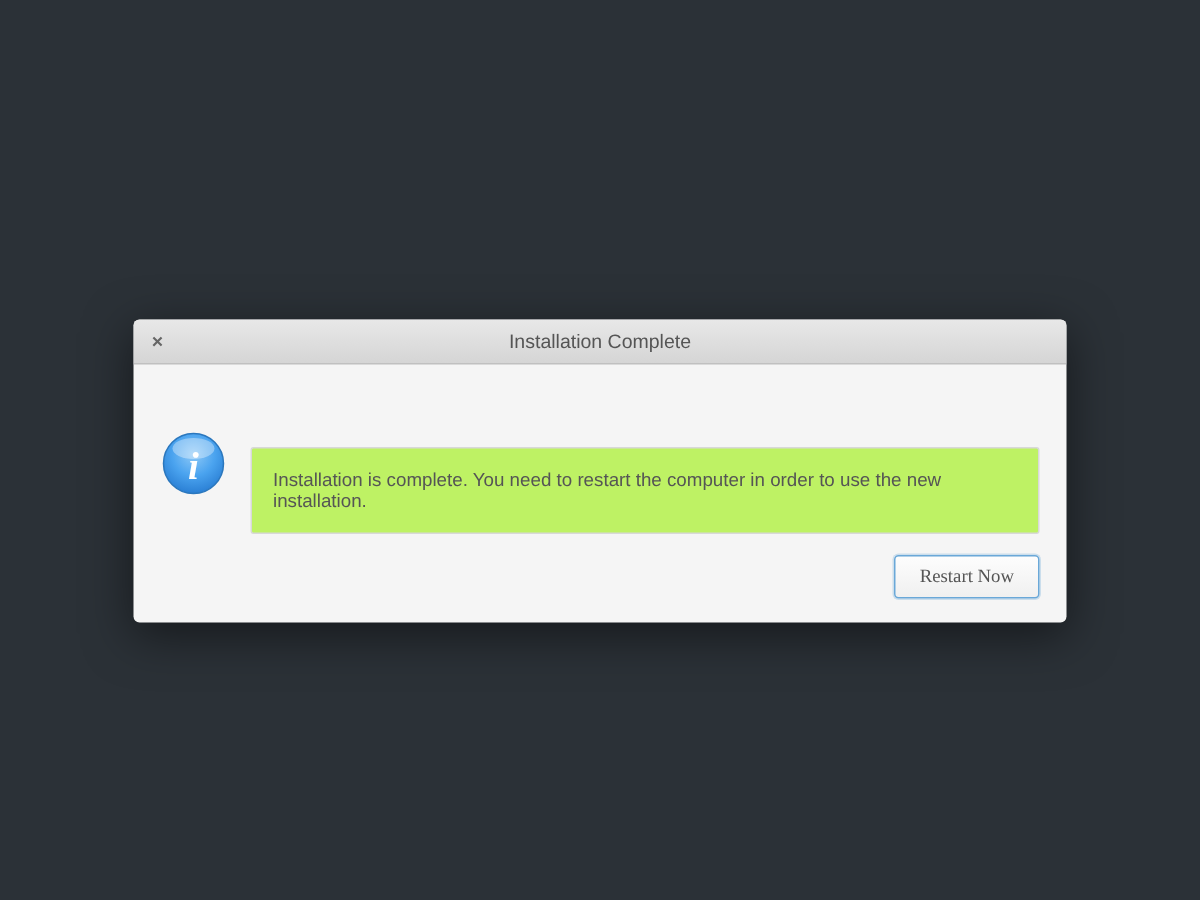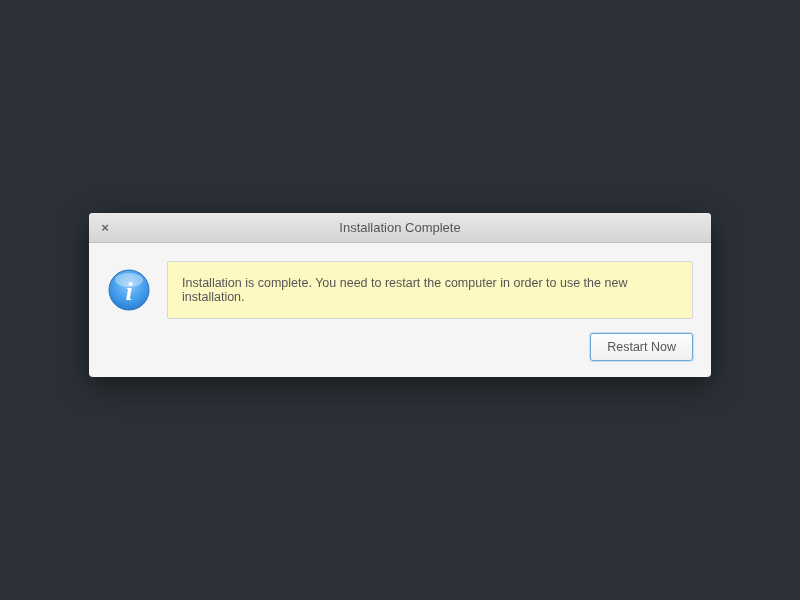--- a/index.html
+++ b/index.html
@@ -66,41 +66,43 @@
       align-items: center;
       gap: 16px;
     }
     .info-icon {
       width: 44px;
       height: 44px;
       flex-shrink: 0;
     }
     .message-box {
       flex: 1;
-      background: #fef9c3;
+      background: #bef264;
       border: 1px solid #d8d8d8;
       padding: 14px 14px;
       font-size: 12.5px;
       color: #555;
       border-radius: 2px;
+      margin-top: 37px;
     }
     .button-row {
       display: flex;
       justify-content: flex-end;
       margin-top: 14px;
     }
     .restart-btn {
       background: linear-gradient(to bottom, #fdfdfd, #f0f0f0);
       border: 1px solid #6aa8d8;
       border-radius: 3px;
       padding: 6px 16px;
       font-size: 12.5px;
       color: #555;
       cursor: pointer;
       box-shadow: 0 0 0 1px rgba(106,168,216,0.3);
+      font-family: Liberation Serif, serif;
     }
   </style>
 </head>
 <body>
 
 <div class="dialog">
   <div class="titlebar">
     <div class="close-btn">
       <span>×</span>
     </div>

